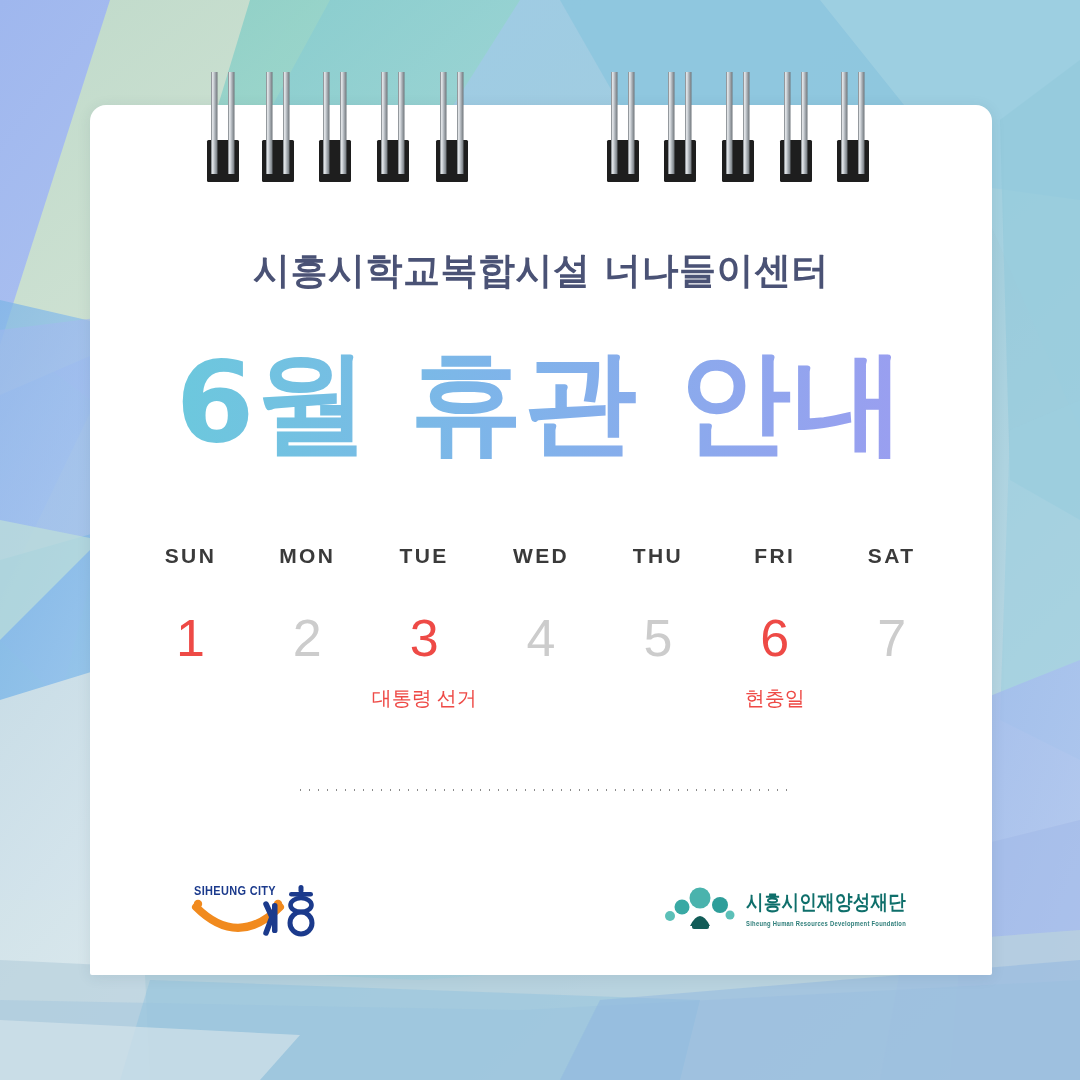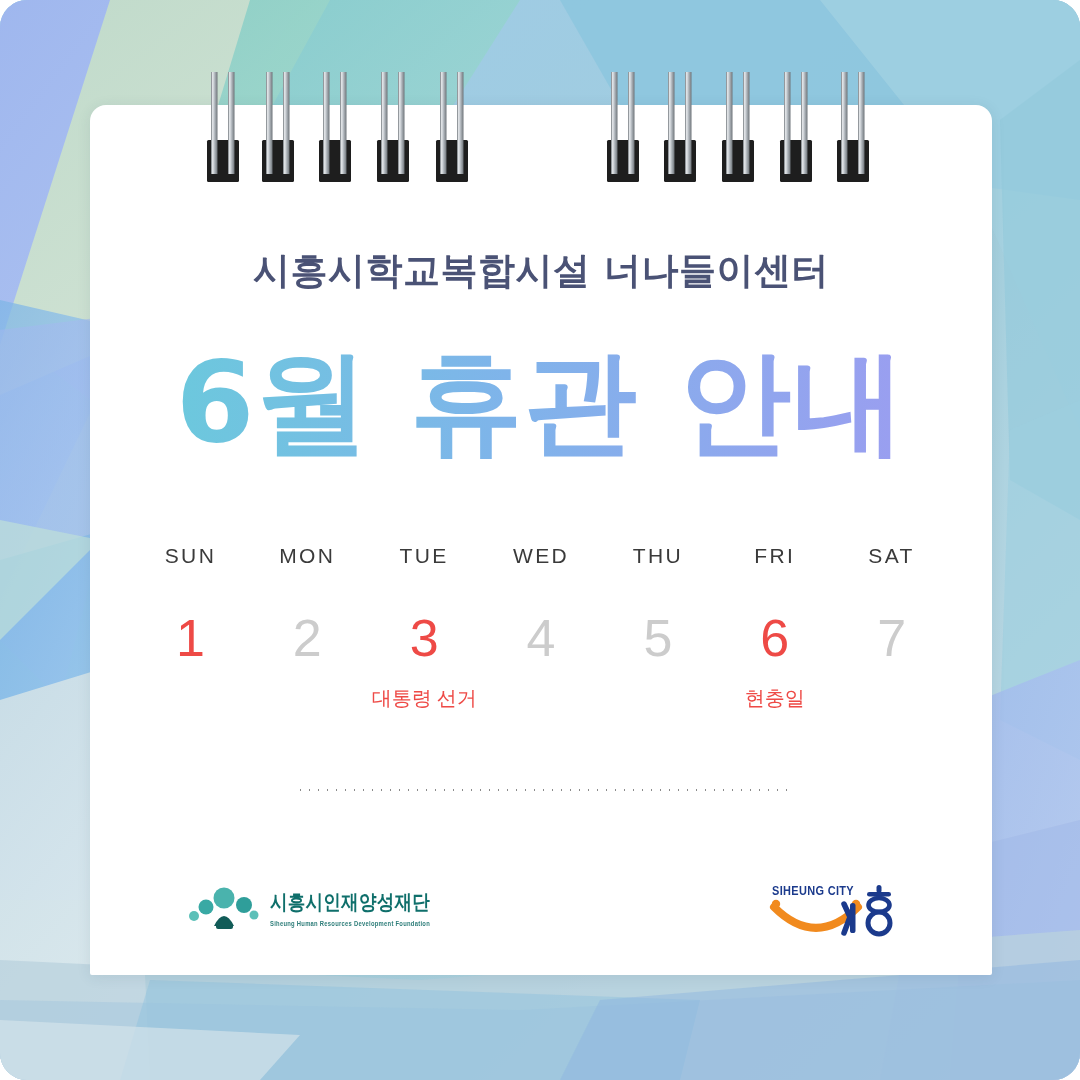--- a/index.html
+++ b/index.html
@@ -11,21 +11,20 @@
     overflow: hidden;
     font-family: "Liberation Sans", "DejaVu Sans", sans-serif;
   }
 
   #poster {
     position: relative;
     width: 1080px;
     height: 1080px;
     background: #a9d3e3;
     overflow: hidden;
-    border-radius: 27px;
   }
 
   
   #bg-layer {
     position: absolute;
     inset: 0;
     width: 1080px;
     height: 1080px;
   }
 
@@ -90,21 +89,21 @@
     display: flex;
     width: 100%;
   }
   .cal-cell {
     flex: 1 1 0;
     text-align: center;
   }
 
   .dow {
     font-size: 21px;
-    font-weight: 400;
+    font-weight: 700;
     letter-spacing: 2.4px;
     color: #3a3a3a;
     line-height: 1;
     padding-bottom: 0;
   }
 
   .daynum {
     font-size: 52px;
     font-weight: 400;
     line-height: 1;
@@ -350,51 +349,51 @@
         <div class="cal-cell evt">현충일</div>
         <div class="cal-cell evt"></div>
       </div>
     </div>
 
     <div id="divider"></div>
 
     <div id="logos">
 
       <div class="logo">
+        <svg width="150" height="66" viewBox="0 0 150 66">
+          <text id="cityEn" x="8" y="18" font-family="'Liberation Sans',sans-serif" font-size="12.5" font-weight="600" fill="#1b3a8c" letter-spacing="0.4" textLength="82" lengthAdjust="spacingAndGlyphs">SIHEUNG CITY</text>
+
+          <path d="M10 30 Q 52 72 94 30" stroke="#f18a1e" stroke-width="8" fill="none" stroke-linecap="round"></path>
+          <circle cx="12" cy="27" r="4.2" fill="#f18a1e"></circle>
+          <circle cx="92" cy="27" r="4.2" fill="#f18a1e"></circle>
+
+          <g fill="#1b3a8c">
+            <rect x="86" y="26" width="5.5" height="30" rx="2.6"></rect>
+            <path d="M80 27 L86 40 L80 56" stroke="#1b3a8c" stroke-width="5.5" fill="none" stroke-linecap="round" stroke-linejoin="round"></path>
+            <rect x="103" y="15" width="24" height="4.6" rx="2.3"></rect>
+            <rect x="112.5" y="8" width="5" height="8" rx="2.5"></rect>
+            <ellipse cx="115" cy="28" rx="10.5" ry="7" fill="none" stroke="#1b3a8c" stroke-width="4.6"></ellipse>
+            <circle cx="115" cy="46" r="11" fill="none" stroke="#1b3a8c" stroke-width="5"></circle>
+          </g>
+        </svg>
+      </div>
+
+      <div class="logo">
         <svg width="252" height="56" viewBox="0 0 252 56">
 
           <g>
             <circle cx="38" cy="16" r="10.5" fill="#4ab3ad"></circle>
             <circle cx="58" cy="23" r="8" fill="#2f9e9a"></circle>
             <circle cx="20" cy="25" r="7.5" fill="#39a9a4"></circle>
             <circle cx="8" cy="34" r="5" fill="#5cc0b8"></circle>
             <circle cx="68" cy="33" r="4.5" fill="#5cc0b8"></circle>
             <path d="M28 44 Q38 24 48 44 Z" fill="#125c58"></path>
             <rect x="30" y="42" width="17" height="5" rx="2" fill="#125c58"></rect>
           </g>
           <text id="fndKo" x="84" y="27" font-family="'DejaVu Sans','Liberation Sans',sans-serif" font-size="20.5" font-weight="700" fill="#0f6f6b" letter-spacing="0.3" textLength="160" lengthAdjust="spacingAndGlyphs">시흥시인재양성재단</text>
           <text id="fndEn" x="84" y="44" font-family="'Liberation Sans',sans-serif" font-size="7.6" font-weight="600" fill="#2d7d79" letter-spacing="0.35" textLength="160" lengthAdjust="spacingAndGlyphs">Siheung Human Resources Development Foundation</text>
         </svg>
       </div>
 
-      <div class="logo">
-        <svg width="150" height="66" viewBox="0 0 150 66">
-          <text id="cityEn" x="8" y="18" font-family="'Liberation Sans',sans-serif" font-size="12.5" font-weight="600" fill="#1b3a8c" letter-spacing="0.4" textLength="82" lengthAdjust="spacingAndGlyphs">SIHEUNG CITY</text>
-
-          <path d="M10 30 Q 52 72 94 30" stroke="#f18a1e" stroke-width="8" fill="none" stroke-linecap="round"></path>
-          <circle cx="12" cy="27" r="4.2" fill="#f18a1e"></circle>
-          <circle cx="92" cy="27" r="4.2" fill="#f18a1e"></circle>
-
-          <g fill="#1b3a8c">
-            <rect x="86" y="26" width="5.5" height="30" rx="2.6"></rect>
-            <path d="M80 27 L86 40 L80 56" stroke="#1b3a8c" stroke-width="5.5" fill="none" stroke-linecap="round" stroke-linejoin="round"></path>
-            <rect x="103" y="15" width="24" height="4.6" rx="2.3"></rect>
-            <rect x="112.5" y="8" width="5" height="8" rx="2.5"></rect>
-            <ellipse cx="115" cy="28" rx="10.5" ry="7" fill="none" stroke="#1b3a8c" stroke-width="4.6"></ellipse>
-            <circle cx="115" cy="46" r="11" fill="none" stroke="#1b3a8c" stroke-width="5"></circle>
-          </g>
-        </svg>
-      </div>
-
 
     </div>
   </div>
 </div>
 
 </body></html>

